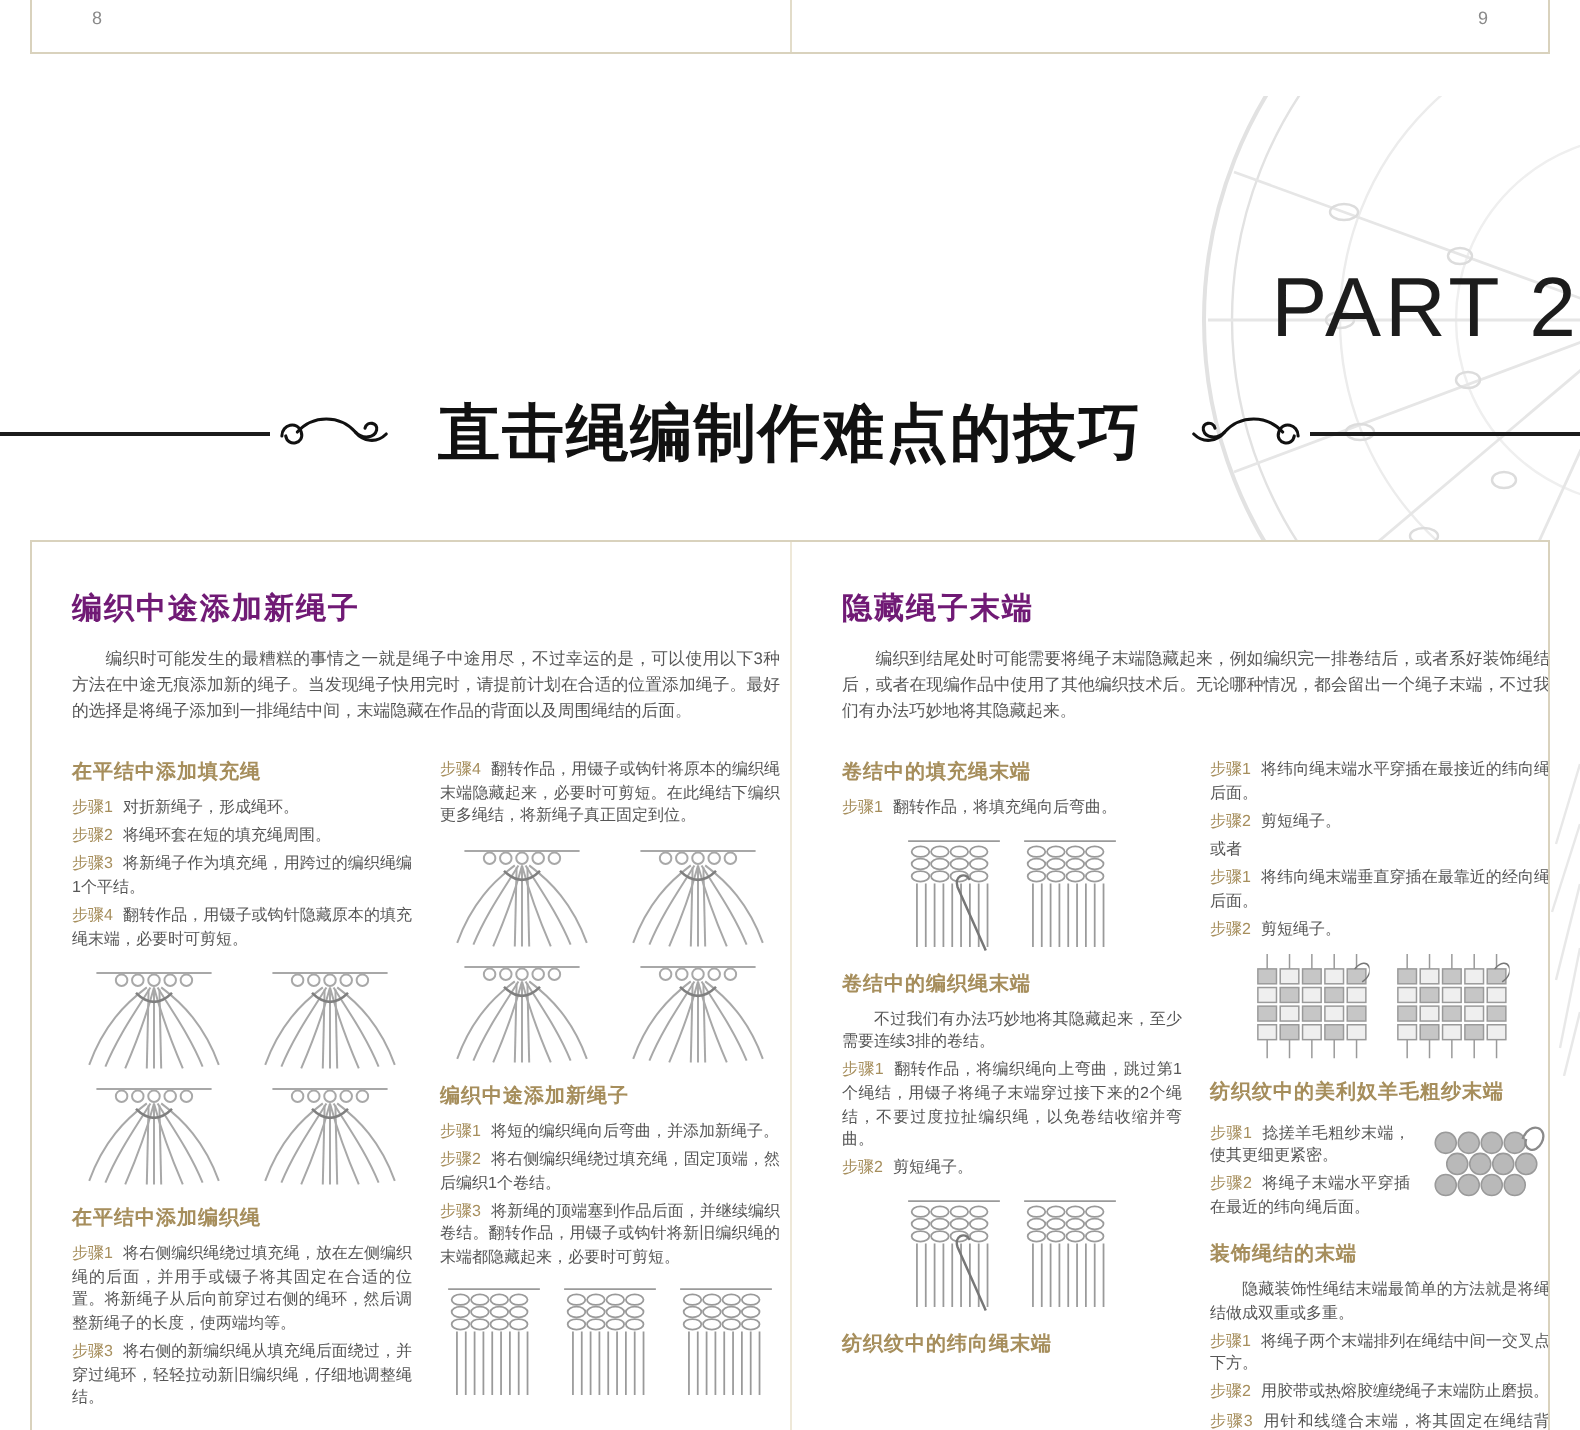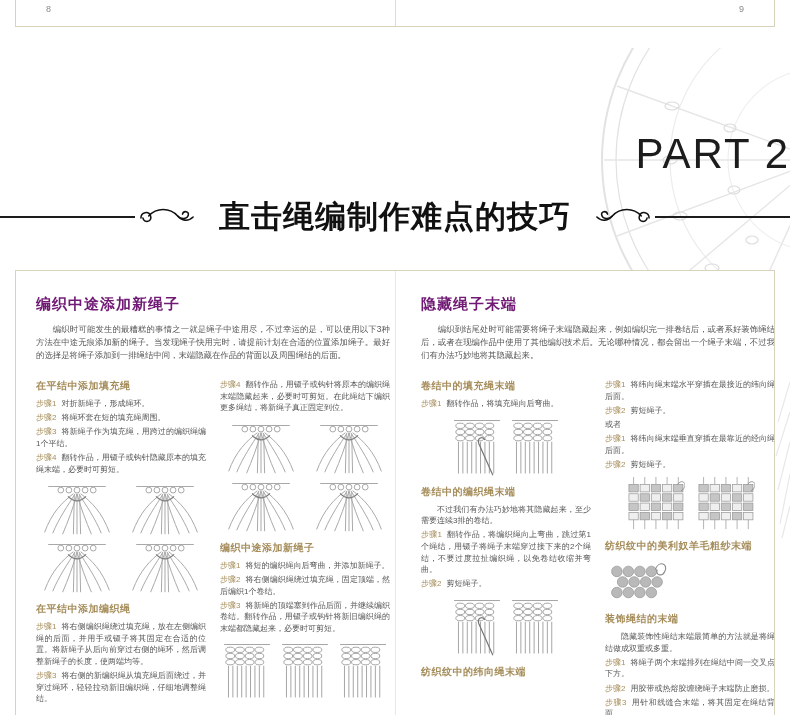--- a/index.html
+++ b/index.html
@@ -342,20 +342,24 @@
         <div class="diag-row">
           <svg class="grid" viewBox="0 0 64 58">
               <use href="#grid"></use>
             </svg>
           <svg class="grid" viewBox="0 0 64 58">
               <use href="#grid"></use>
             </svg>
         </div>
         <h3 class="subhead">纺织纹中的美利奴羊毛粗纱末端</h3>
         <div class="flexrow">
+          <div class="steps">
+            <p class="step"><span class="lbl">步骤1</span><span>捻搓羊毛粗纱末端，使其更细更紧密。</span></p>
+            <p class="step"><span class="lbl">步骤2</span><span>将绳子末端水平穿插在最近的纬向绳后面。</span></p>
+          </div>
           <svg class="grid-small" viewBox="0 0 66 48">
               <use href="#wool"></use>
             </svg>
         </div>
         <h3 class="subhead">装饰绳结的末端</h3>
         <p class="sec-intro">隐藏装饰性绳结末端最简单的方法就是将绳结做成双重或多重。</p>
         <p class="step"><span class="lbl">步骤1</span><span>将绳子两个末端排列在绳结中间一交叉点下方。</span></p>
         <p class="step"><span class="lbl">步骤2</span><span>用胶带或热熔胶缠绕绳子末端防止磨损。</span></p>
         <p class="step"><span class="lbl">步骤3</span><span>用针和线缝合末端，将其固定在绳结背面。</span></p>
 

